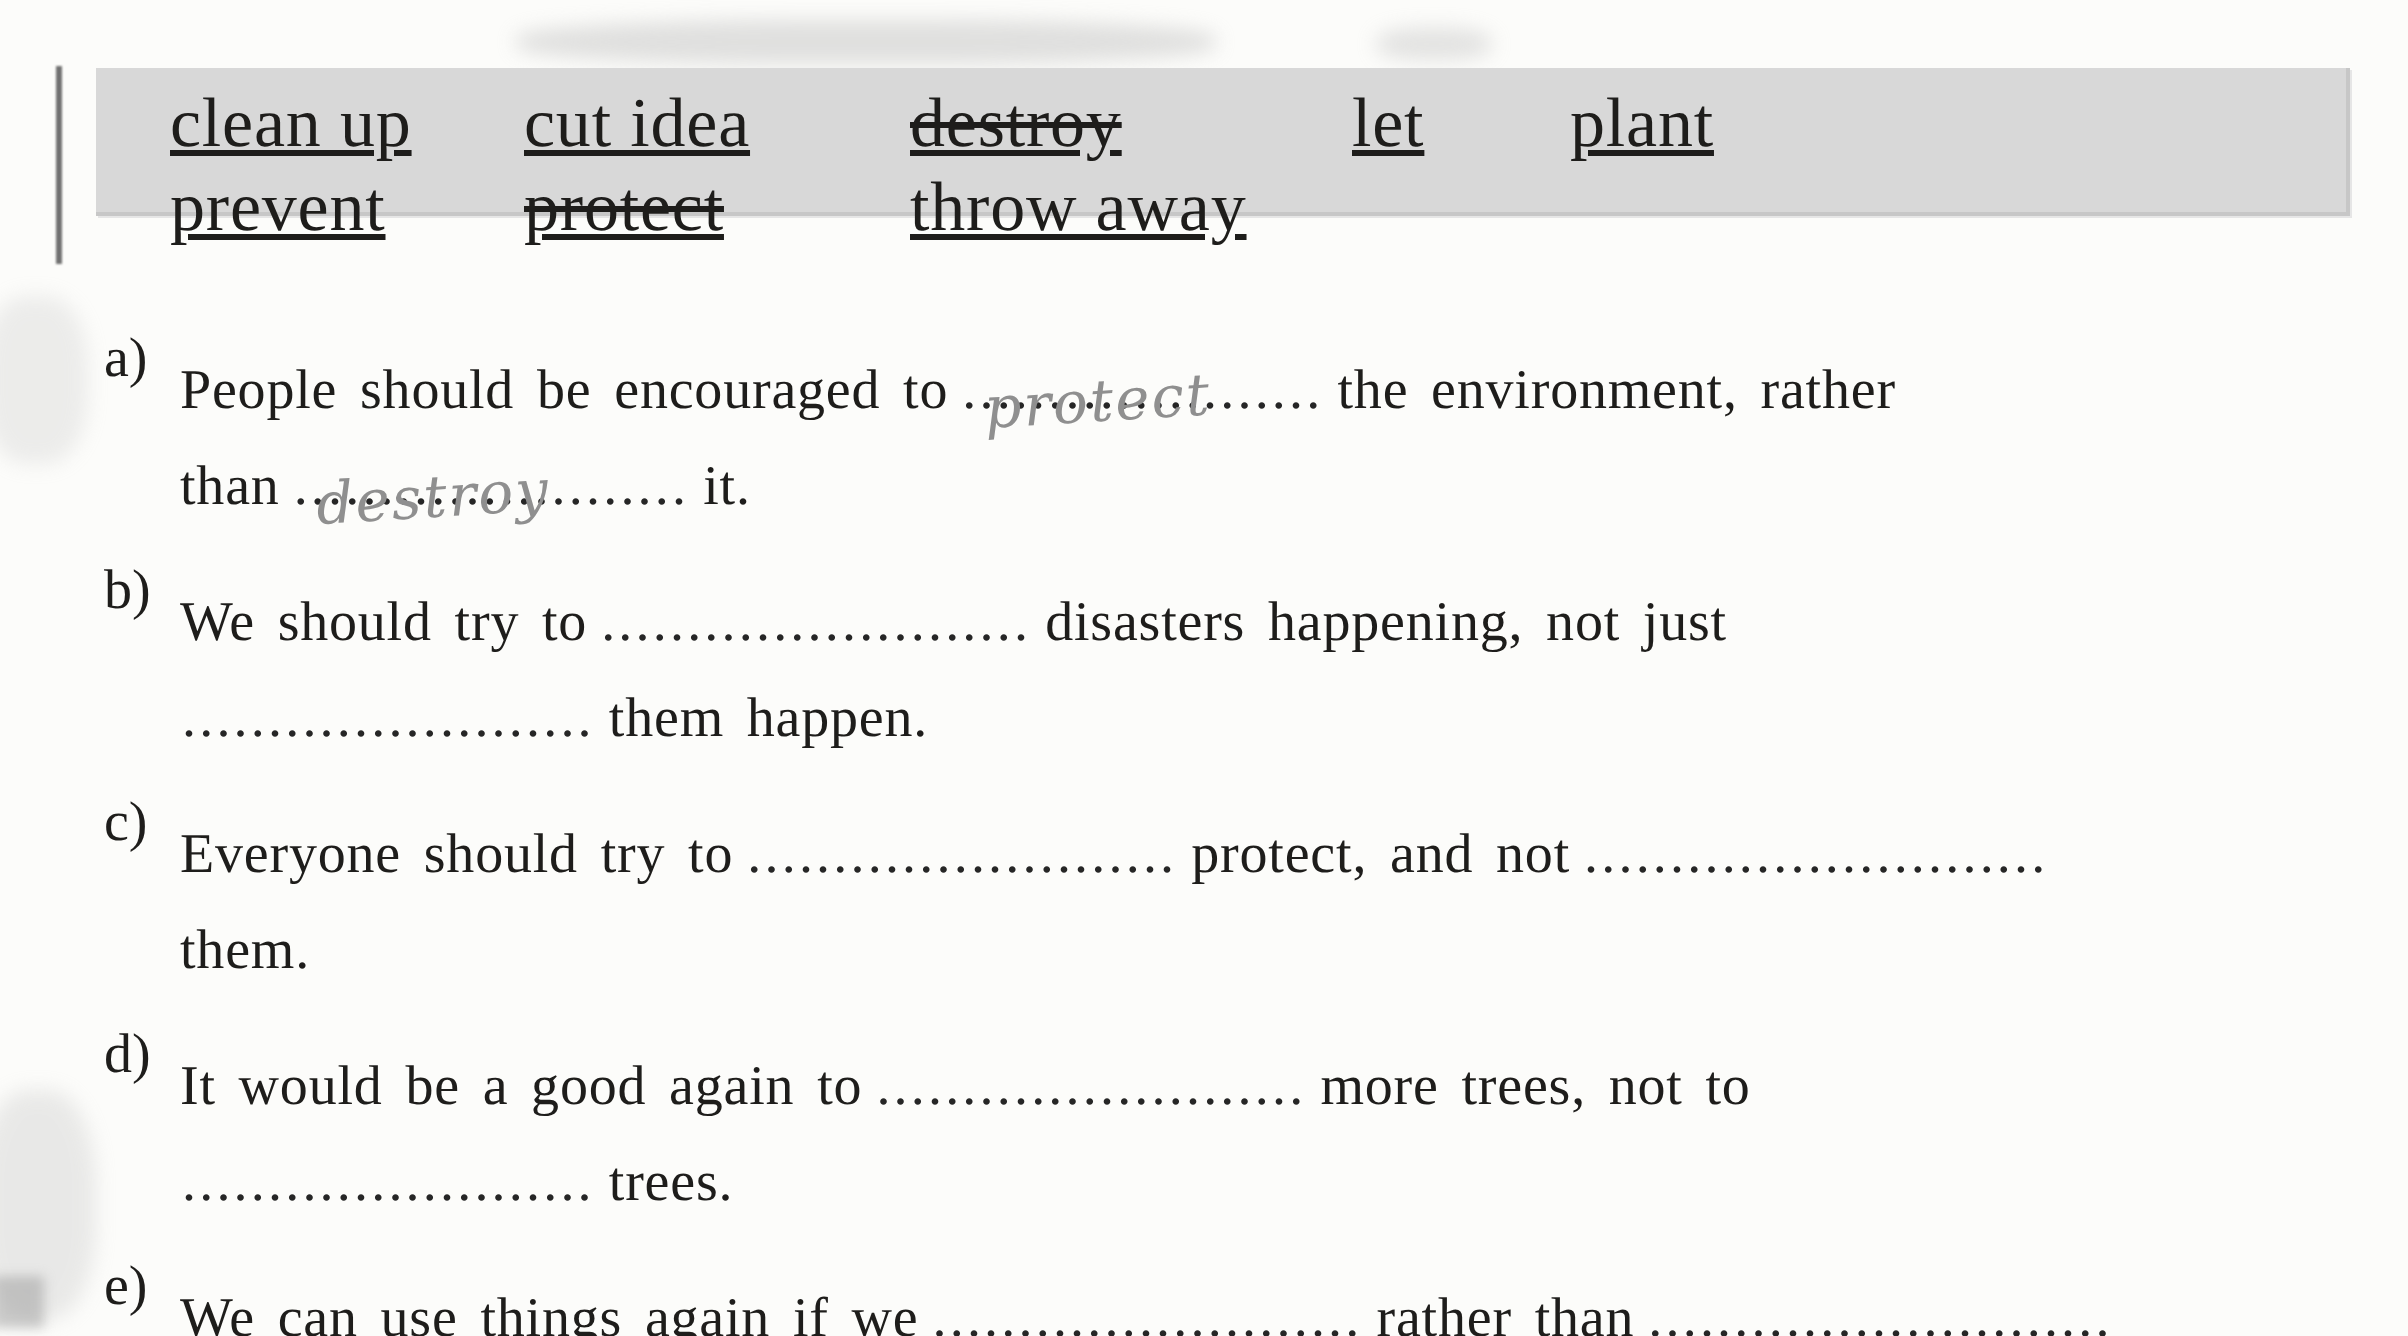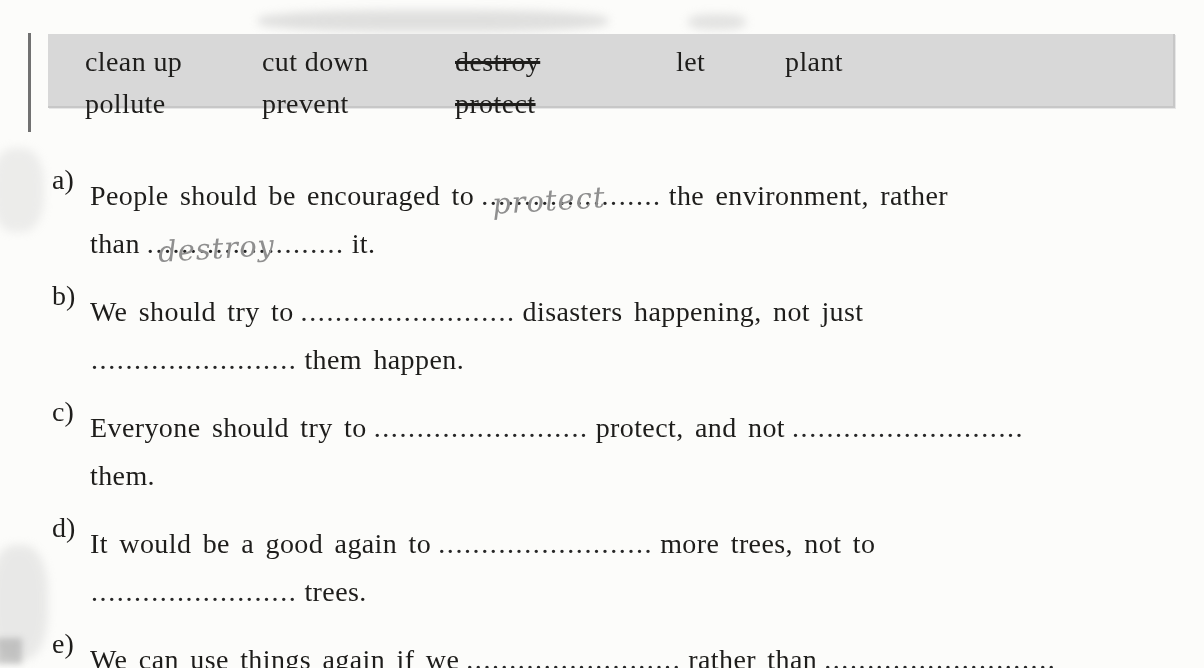--- a/index.html
+++ b/index.html
@@ -16,21 +16,21 @@
   .a-top2{left:688px;top:14px;width:58px;height:16px;opacity:.4;}
   .a-left1{left:-8px;top:148px;width:52px;height:84px;opacity:.25;}
   .a-left2{left:-10px;top:545px;width:58px;height:115px;opacity:.3;}
   .a-bl{left:-4px;top:638px;width:26px;height:26px;opacity:.5;background:#9a9a9a;filter:blur(3px);}
   .a-vline{left:28px;top:33px;width:3px;height:99px;background:#4f4f4f;opacity:.8;filter:blur(.4px);}
   
   .wordbox{
     position:absolute;left:48px;top:34px;width:1127px;height:74px;
     background:#d8d8d8;
     box-shadow:inset -2px -2px 0 #c7c7c7, 1px 1px 0 #e6e6e6;
-    font-size:28px;letter-spacing:.4px;
+    font-size:35px;letter-spacing:.4px;text-decoration:underline;
   }
   .wb-row{
     display:grid;
     grid-template-columns:177px 193px 185px 145px auto;
     padding-left:37px;
     line-height:42px;
   }
   .wb-row.r1{padding-top:7px;}
   .wb-cell{white-space:nowrap;}
   .wb-cell.struck{text-decoration:line-through;text-decoration-thickness:2.5px;}
@@ -59,29 +59,29 @@
 <div class="artifact smudge a-top1"></div>
 <div class="artifact smudge a-top2"></div>
 <div class="artifact smudge a-left1"></div>
 <div class="artifact smudge a-left2"></div>
 <div class="artifact a-bl"></div>
 <div class="artifact a-vline"></div>
 
 <div class="wordbox">
   <div class="wb-row r1">
     <span class="wb-cell">clean up</span>
-    <span class="wb-cell">cut down</span>
+    <span class="wb-cell">cut idea</span>
     <span class="wb-cell struck">destroy</span>
     <span class="wb-cell pad-sm">let</span>
     <span class="wb-cell">plant</span>
   </div>
   <div class="wb-row r2">
-    <span class="wb-cell">pollute</span>
     <span class="wb-cell">prevent</span>
     <span class="wb-cell struck">protect</span>
+    <span class="wb-cell">throw away</span>
   </div>
 </div>
 
 <div class="exercise">
 
   <div class="item">
     <span class="label">a)</span>
     <div class="content">
       <div class="line">
         <span class="t">People should be encouraged to</span><span class="blank"><span class="dots">.....................</span><span class="answer">protect</span></span><span class="t">the environment, rather</span>

